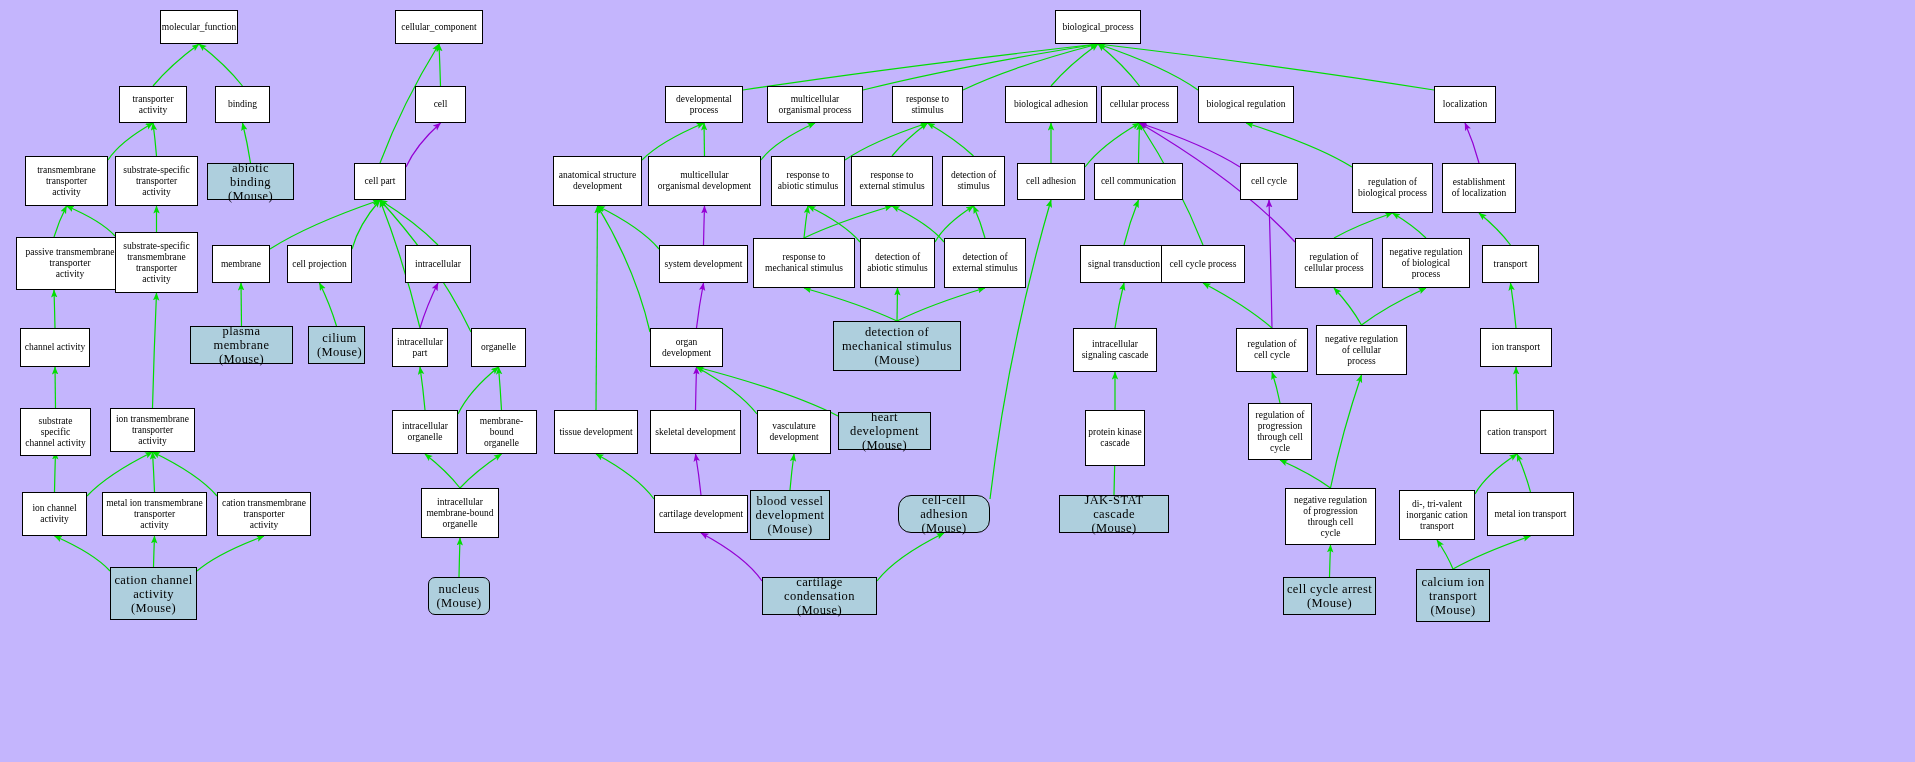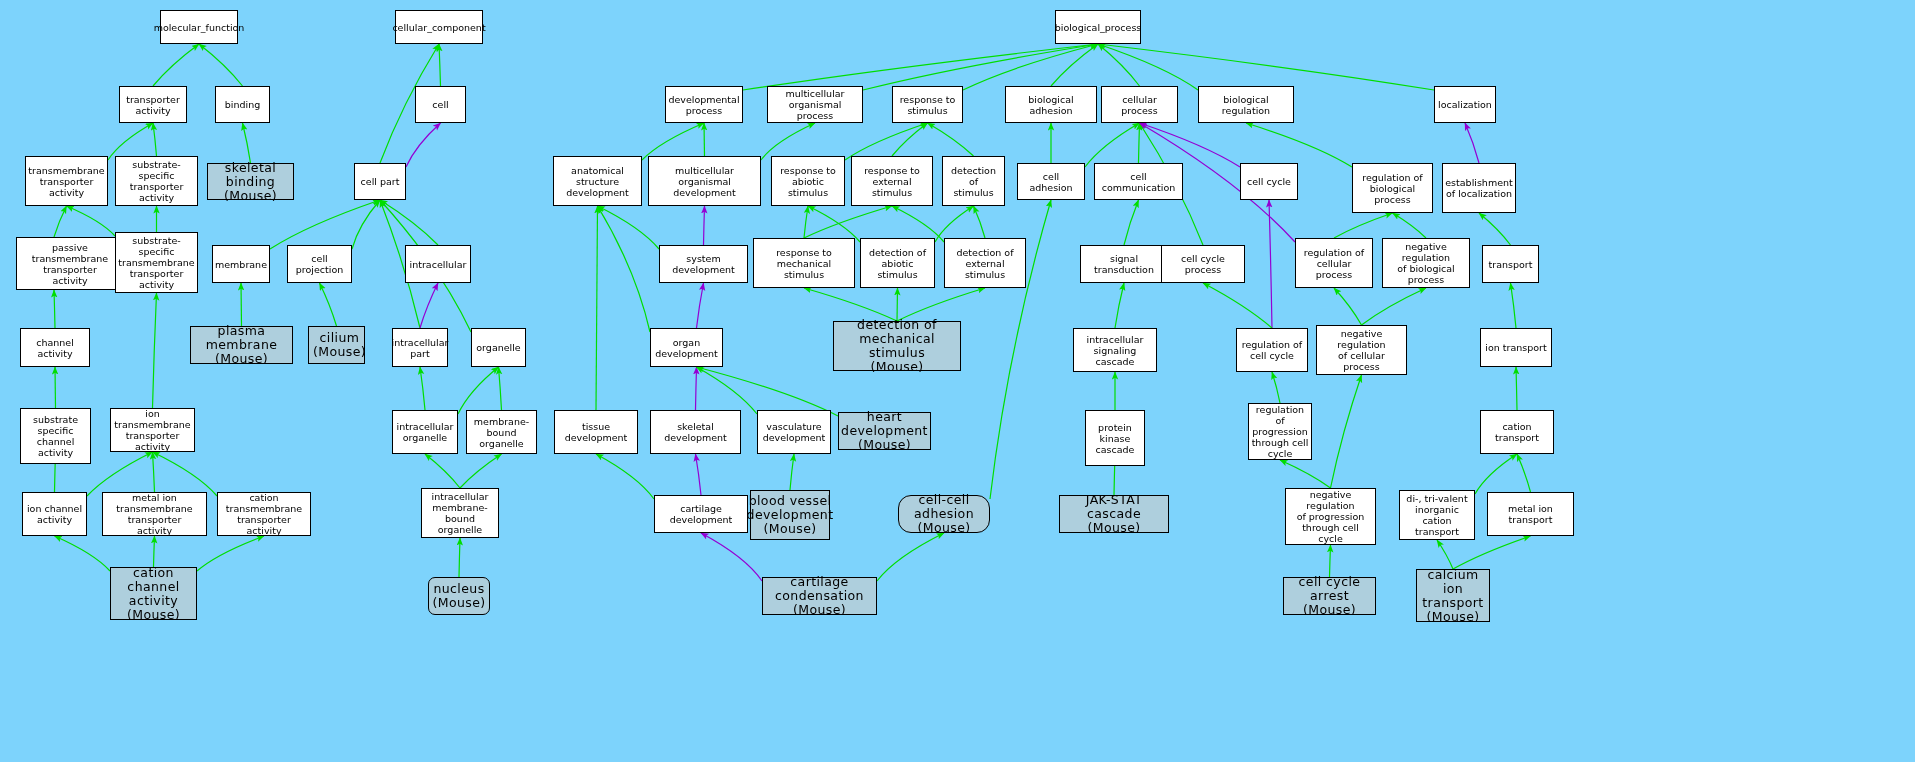--- a/index.html
+++ b/index.html
@@ -1,17 +1,17 @@
 <!DOCTYPE html>
 <html><head>
 <meta charset="utf-8">
 <style>
   html,body{margin:0;padding:0;background:#ffffff;}
   body{font-family:"DejaVu Sans","Liberation Sans",sans-serif;}
-  #canvas{position:relative;width:1915px;height:762px;background:#7dd3fc;overflow:hidden;}
+  #canvas{position:relative;width:1915px;height:762px;background:#c4b5fd;overflow:hidden;font-family:Liberation Serif, serif;}
   svg#edges{position:absolute;left:0;top:0;width:1915px;height:762px;pointer-events:none;}
   .node{position:absolute;box-sizing:border-box;border:1px solid #000;background:#ffffff;
         display:flex;align-items:center;justify-content:center;text-align:center;
         font-size:9.5px;line-height:11px;color:#000;padding:1px 2px;}
   .node.hl{background:#aecfdd;font-size:12.5px;line-height:14px;letter-spacing:.4px;}
   .node span{display:block;white-space:pre-line;}
 </style>
 </head>
 <body>
 
@@ -143,21 +143,21 @@
         <span>transmembrane
 transporter
 activity</span>
       </div>
       <div class="node" style="left: 115px; top: 156px; width: 83px; height: 50px;">
         <span>substrate-specific
 transporter
 activity</span>
       </div>
       <div class="node hl" style="left: 207px; top: 163px; width: 87px; height: 37px;">
-        <span>skeletal binding
+        <span>abiotic binding
 (Mouse)</span>
       </div>
       <div class="node" style="left: 16px; top: 237px; width: 108px; height: 53px;">
         <span>passive transmembrane
 transporter
 activity</span>
       </div>
       <div class="node" style="left: 115px; top: 232px; width: 83px; height: 61px;">
         <span>substrate-specific
 transmembrane
@@ -174,21 +174,21 @@
         <span>channel activity</span>
       </div>
       <div class="node hl" style="left: 190px; top: 326px; width: 103px; height: 38px;">
         <span>plasma membrane
 (Mouse)</span>
       </div>
       <div class="node hl" style="left: 308px; top: 326px; width: 57px; height: 38px; padding-left: 8px;">
         <span>cilium
 (Mouse)</span>
       </div>
-      <div class="node" style="left: 20px; top: 408px; width: 71px; height: 56px;">
+      <div class="node" style="left: 20px; top: 408px; width: 71px; height: 48px;">
         <span>substrate specific
 channel activity</span>
       </div>
       <div class="node" style="left: 110px; top: 408px; width: 85px; height: 44px;">
         <span>ion transmembrane
 transporter
 activity</span>
       </div>
       <div class="node" style="left: 22px; top: 492px; width: 65px; height: 44px;">
         <span>ion channel

